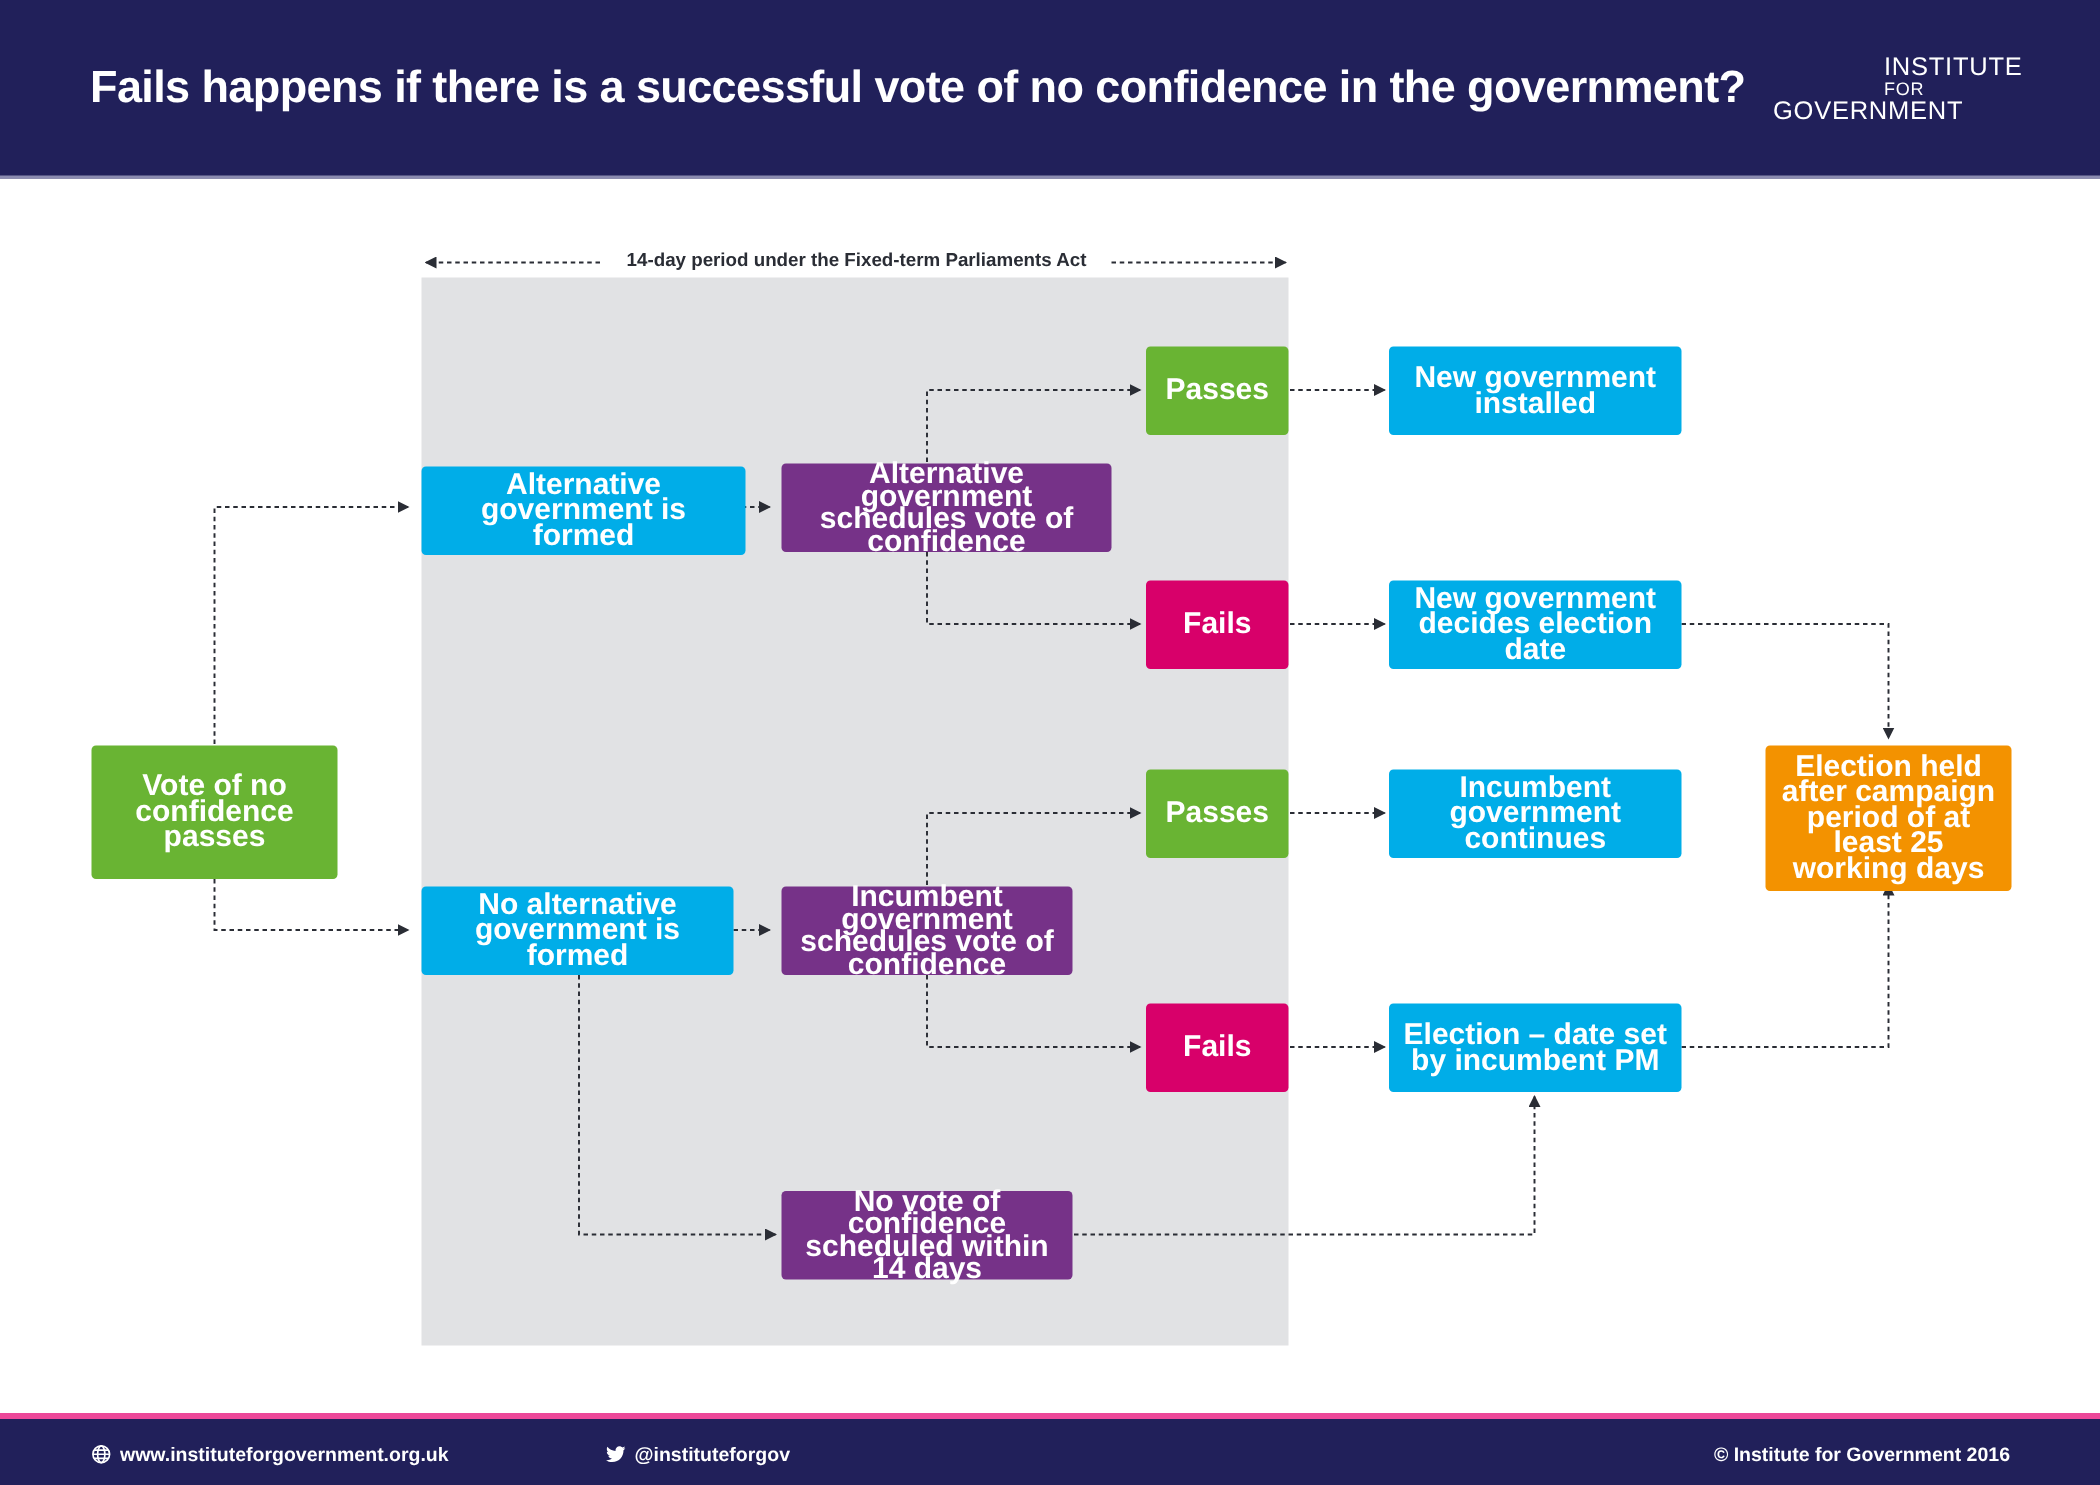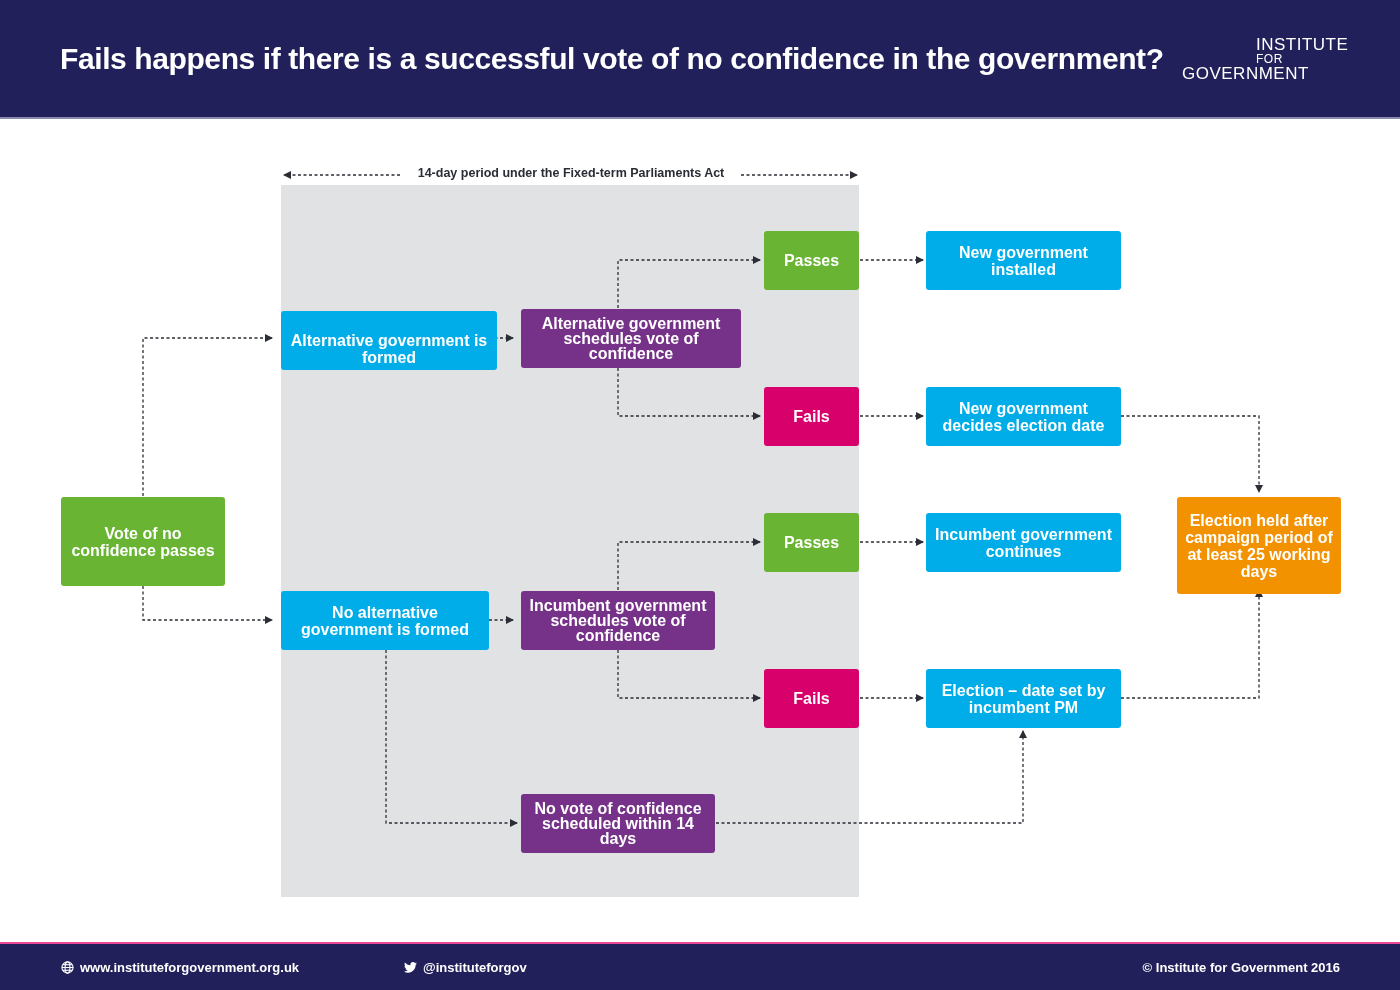--- a/index.html
+++ b/index.html
@@ -25,34 +25,34 @@
     background: #e1e2e4;
   }
   .period-label {
     position: absolute; left: 403px; top: 166px; width: 336px; text-align: center;
     font-size: 12.5px; font-weight: bold; color: #2a2d35; white-space: nowrap;
     background: #ffffff;
   }
 
   .box {
     position: absolute; display: flex; align-items: center; justify-content: center;
-    text-align: center; color: #ffffff; font-weight: bold; font-size: 16px;
+    text-align: center; color: #ffffff; font-weight: bold; font-size: 20px;
     line-height: 17px; border-radius: 3px; padding: 4px 8px;
   }
   .blue   { background: #00ade8; }
   .green  { background: #69b433; }
   .purple { background: #763288; line-height: 15px; }
   .pink   { background: #d8006a; }
   .orange { background: #f39200; }
 
   svg.lines { position: absolute; left: 0; top: 0; width: 1400px; height: 990px; pointer-events: none; }
 
   .footer {
     position: absolute; left: 0; top: 942px; width: 1400px; height: 48px;
-    background: #21205a; border-top: 2px solid #ec4899; color: #ffffff;
+    background: #21205a; border-top: 4px solid #ec4899; color: #ffffff;
     font-size: 13px; font-weight: bold;
   }
   .f-item { position: absolute; top: 16px; display: flex; align-items: center; gap: 6px; white-space: nowrap; }
   .f-web { left: 61px; }
   .f-tw { left: 404px; }
   .f-copy { right: 60px; }
   .icon { display: inline-flex; align-items: center; justify-content: center; }
 </style>
 </head>
 <body>

